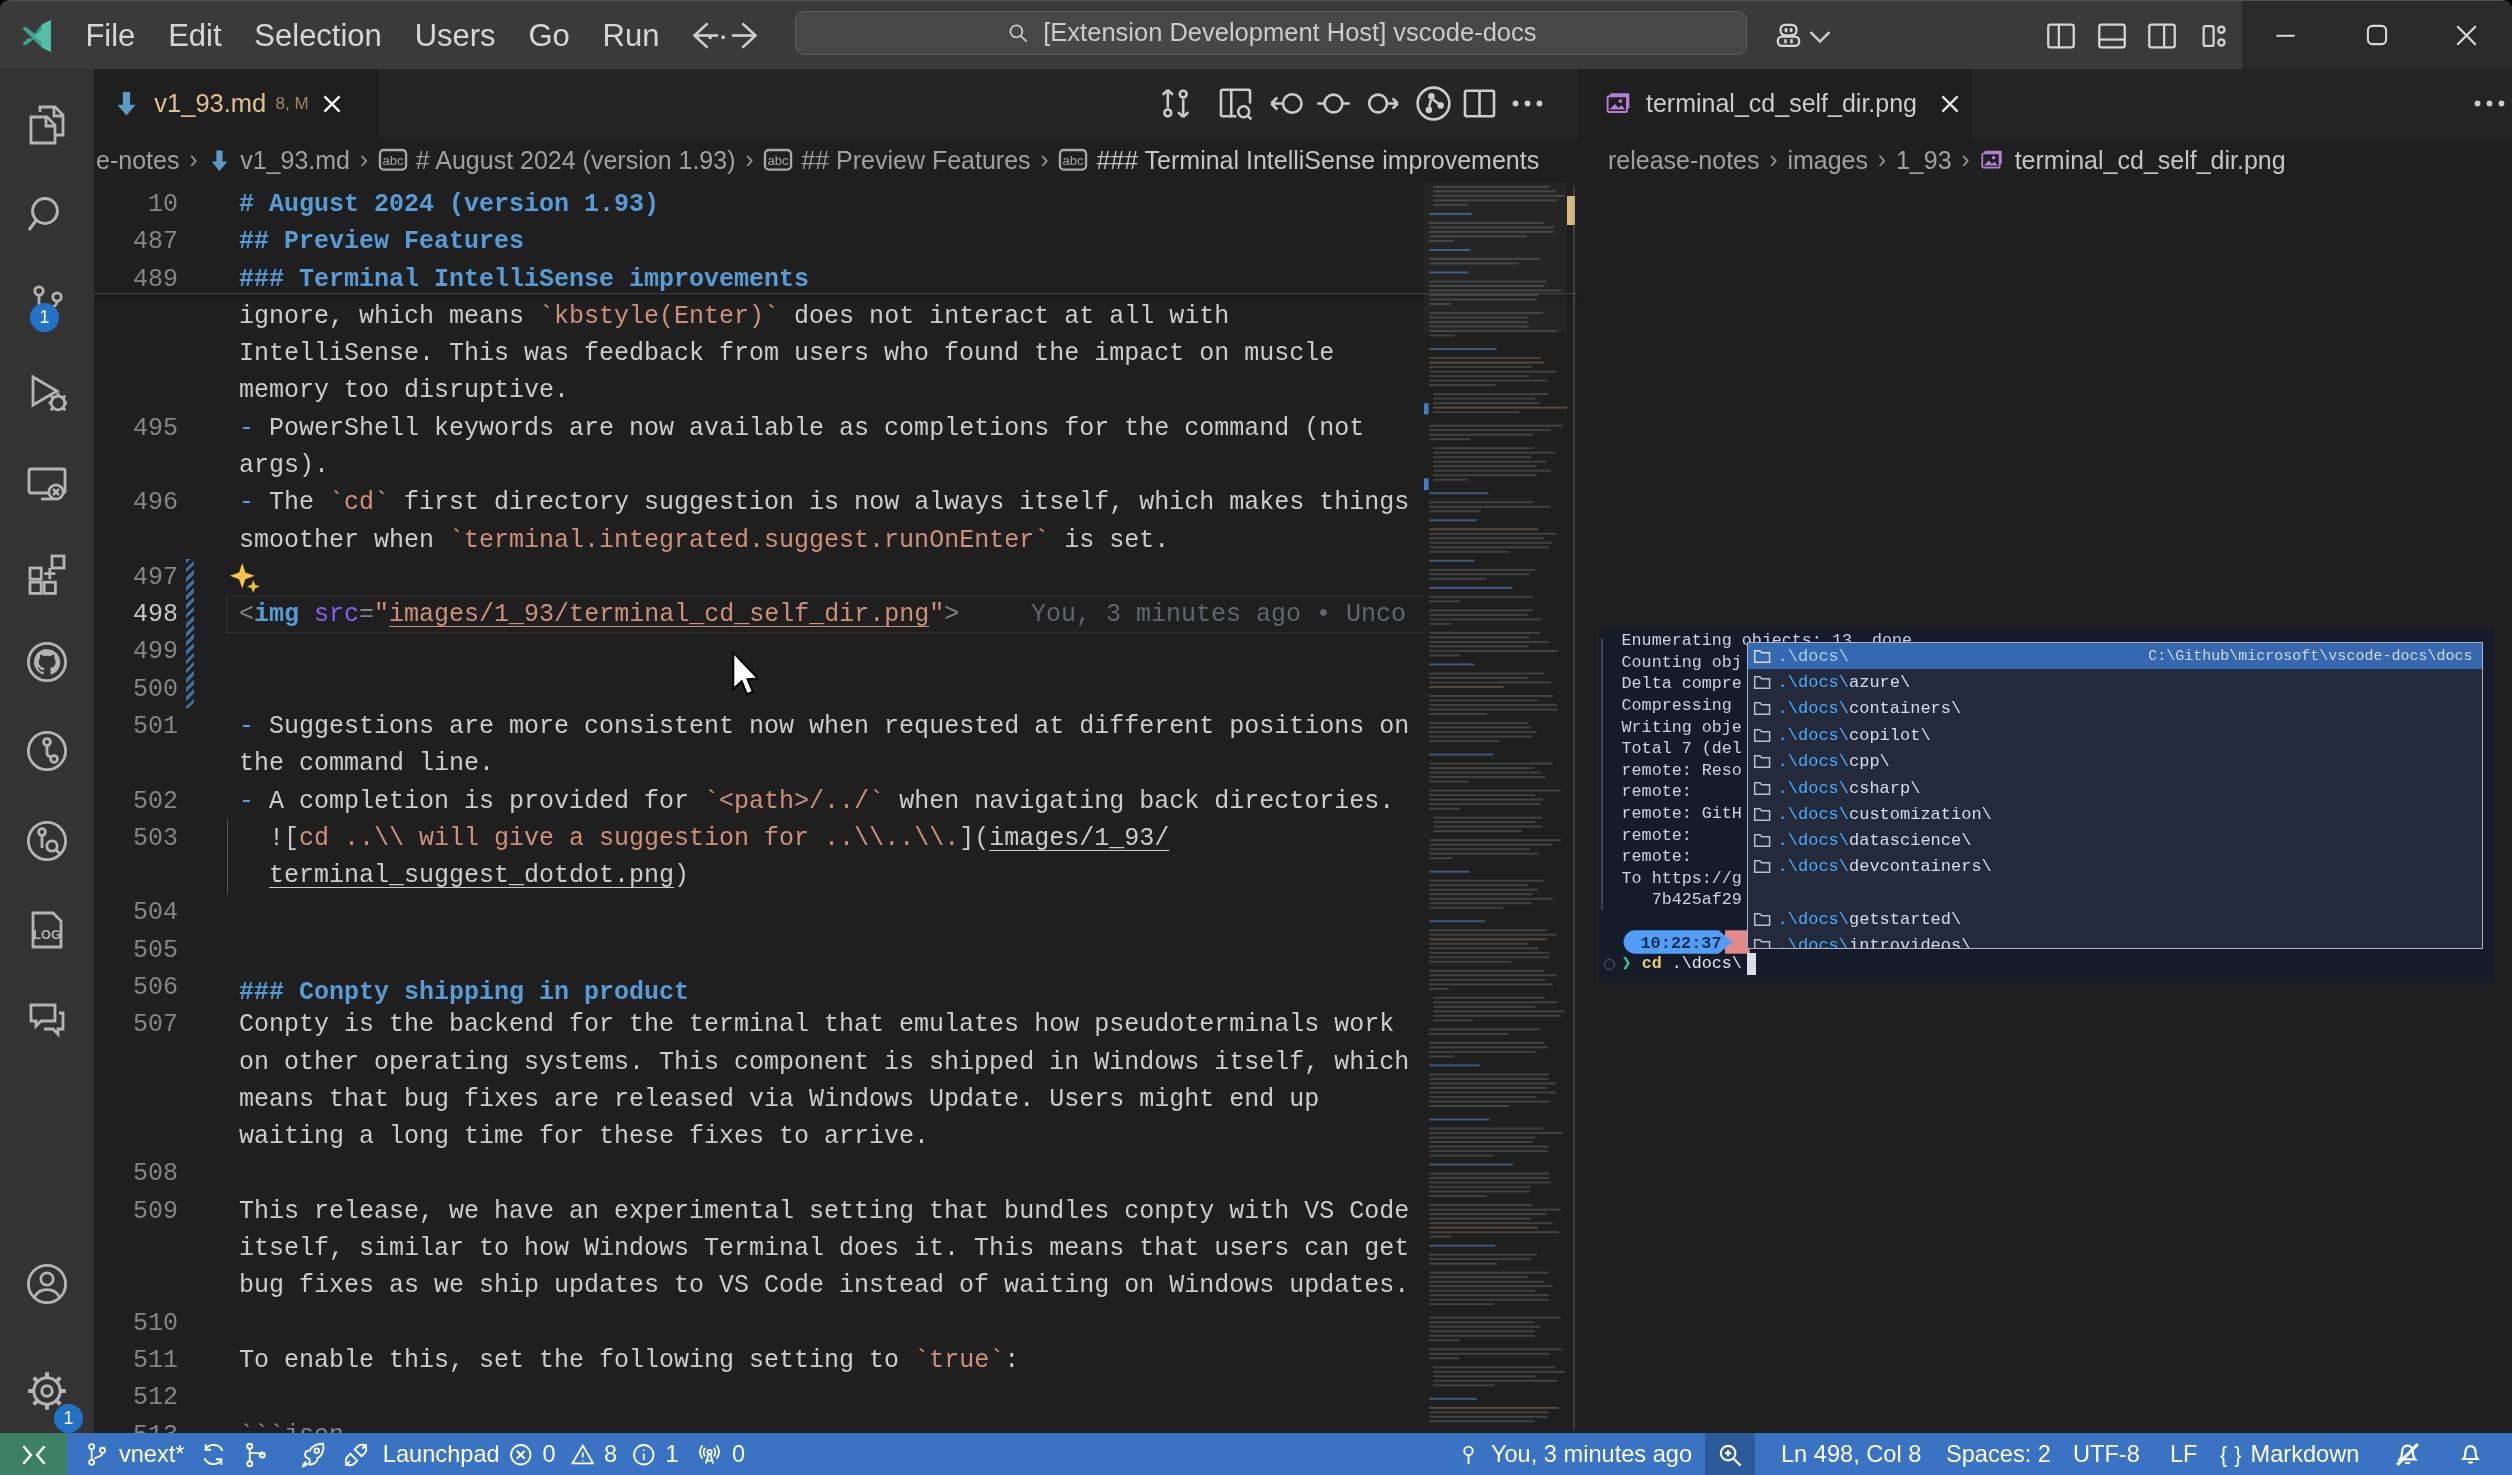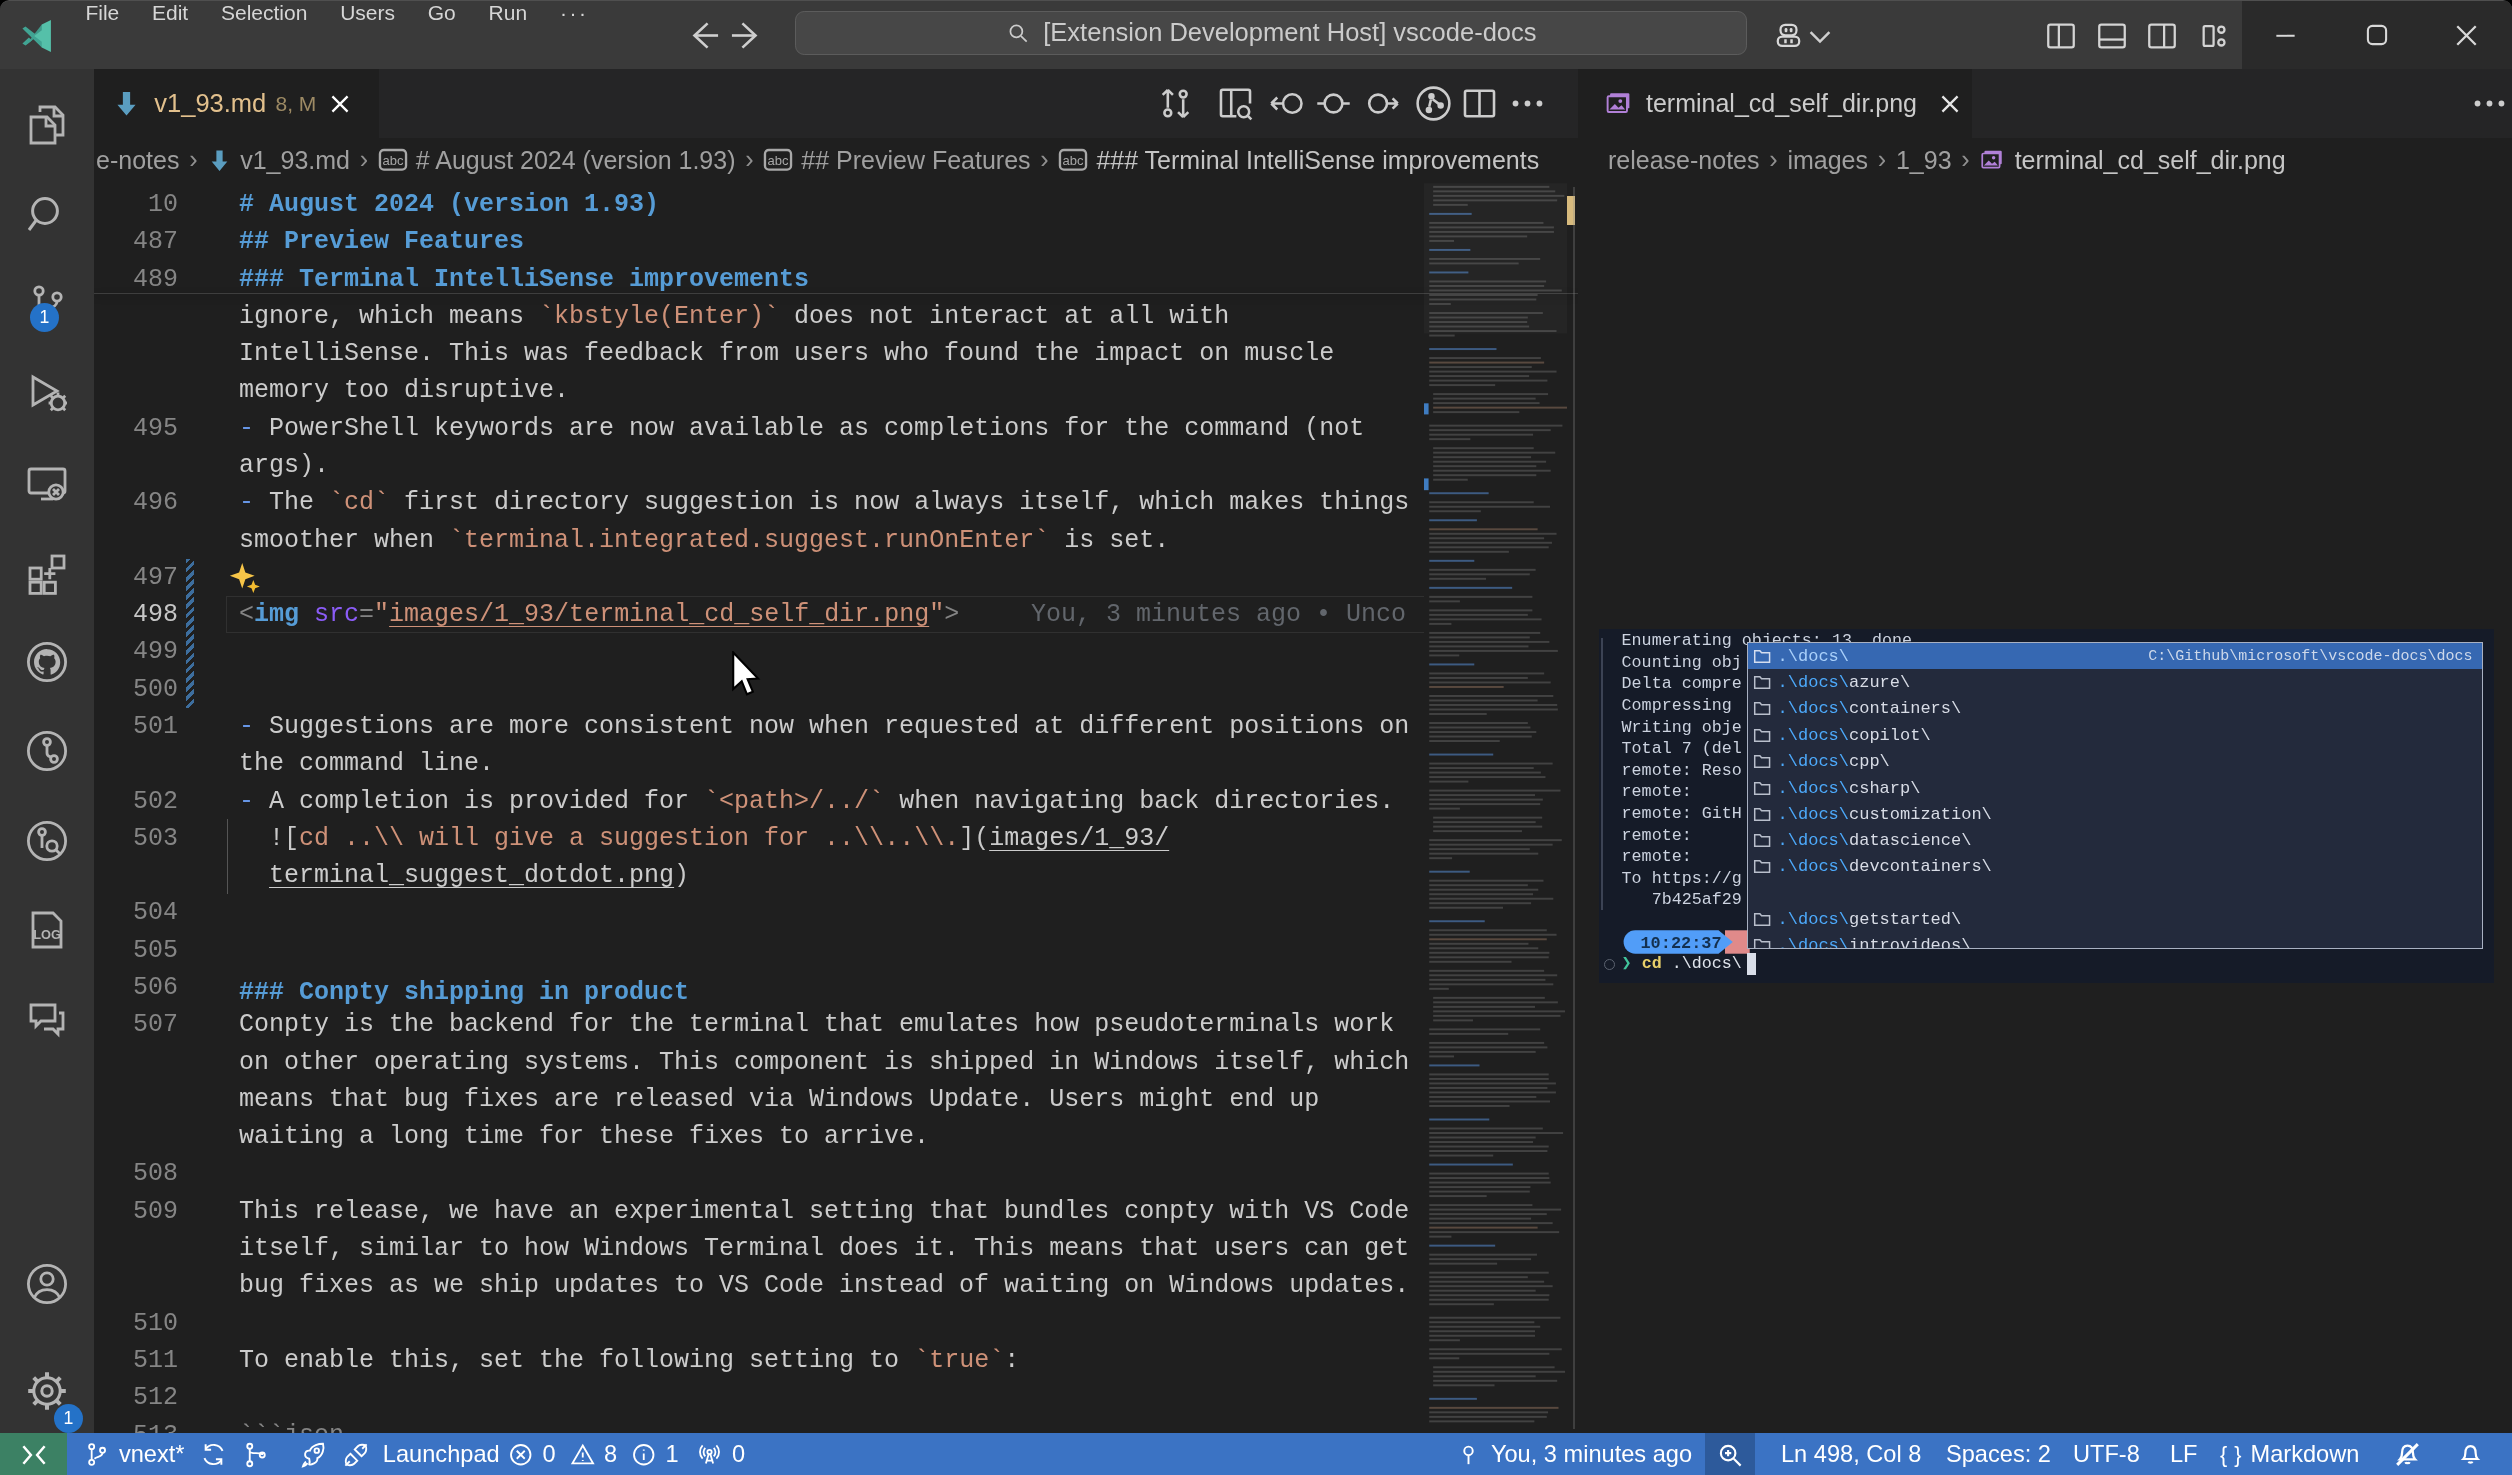--- a/index.html
+++ b/index.html
@@ -1,20 +1,20 @@
 <!DOCTYPE html>
 <html style="font-size:10.5px"><head>
 <meta charset="utf-8">
 <style>
   html,body{margin:0;padding:0;background:#000;width:2512px;height:1476px;overflow:hidden;}
   *{box-sizing:border-box;}
   #win{position:absolute;left:0;top:0;width:2512px;height:1476px;border-radius:9.2px 9.2px 0 0;overflow:hidden;background:#1f1f1f;font-family:"Liberation Sans",sans-serif;}
   
   #title{position:absolute;left:0;top:0;width:2512px;height:69px;background:#3a3a3a;border-radius:9.2px 9.2px 0 0;border-top:1.3px solid #4f4f4f;}
-  #title .menus{position:absolute;left:69px;top:0;height:69px;display:flex;align-items:flex-start;gap:0;color:#d6d6d6;font-size:21px;}
+  #title .menus{position:absolute;left:69px;top:0;height:69px;display:flex;align-items:center;gap:0;color:#d6d6d6;font-size:31px;}
   #title .menus span{padding:0 16.4px;}
   .navarr{position:absolute;top:0;height:69px;display:flex;align-items:center;color:#cfcfcf;}
   #search{position:absolute;left:795px;top:9.8px;width:952px;height:44px;background:#474747;border:1.3px solid #5c5c5c;border-radius:9.2px;display:flex;align-items:center;justify-content:center;color:#cbcbcb;font-size:25.5px;}
   #winctl{position:absolute;right:0;top:0;width:270px;height:69px;background:#2a2a2a;}
   
   #actbar{position:absolute;left:0;top:69px;width:94px;height:1364px;background:#333333;}
   .aicon{position:absolute;left:0;width:94px;height:90px;display:flex;align-items:center;justify-content:center;}
   .badge{position:absolute;background:#2472c8;color:#fff;border-radius:50%;width:29px;height:29px;font-size:17.7px;display:flex;align-items:center;justify-content:center;font-family:"Liberation Sans",sans-serif;}
   
   #g1{position:absolute;left:94px;top:69px;width:1484px;height:1364px;background:#1f1f1f;}
@@ -263,21 +263,21 @@
       <div class="badge" style="left:54px;top:58px">1</div>
       </div>
   </div>
   <div id="g1">
     <div id="g1tabs">
       <div class="tab" style="width:285px;">
         <svg style="margin-left:18.3px" width="29" height="29" viewBox="0 0 24 24">
             <path fill="#5a9dc0" d="M12 22 L4.5 13 L9 13 L9 2.5 L15 2.5 L15 13 L19.5 13 Z"></path>
           </svg>
         <span style="color:#e2c08d;font-size:25.5px;margin-left:13px;">v1_93.md</span>
-        <span style="color:#9d8a64;font-size:21px;margin-left:9.2px;">8, M</span>
+        <span style="color:#9d8a64;font-size:17px;margin-left:9.2px;">8, M</span>
         <svg style="margin-left:10.5px" width="26" height="26" viewBox="0 0 24 24">
             <path d="M5 5 L19 19 M19 5 L5 19" stroke="#ffffff" stroke-width="2.1" fill="none"></path>
           </svg>
       </div>
       <svg style="position:absolute;left:1061px;top:13.7px" width="41" height="41" viewBox="0 0 24 24">
           <g fill="none" stroke="#cccccc" stroke-width="1.5">
             <path d="M7.5 4 L7.5 14.5 M7.5 4 L4.5 7 M7.5 4 L10.5 7"></path>
             <path d="M16.5 20 L16.5 9.5 M16.5 20 L13.5 17 M16.5 20 L19.5 17"></path>
             <circle cx="7.5" cy="17.5" r="2"></circle>
             <circle cx="16.5" cy="6.5" r="2"></circle>

